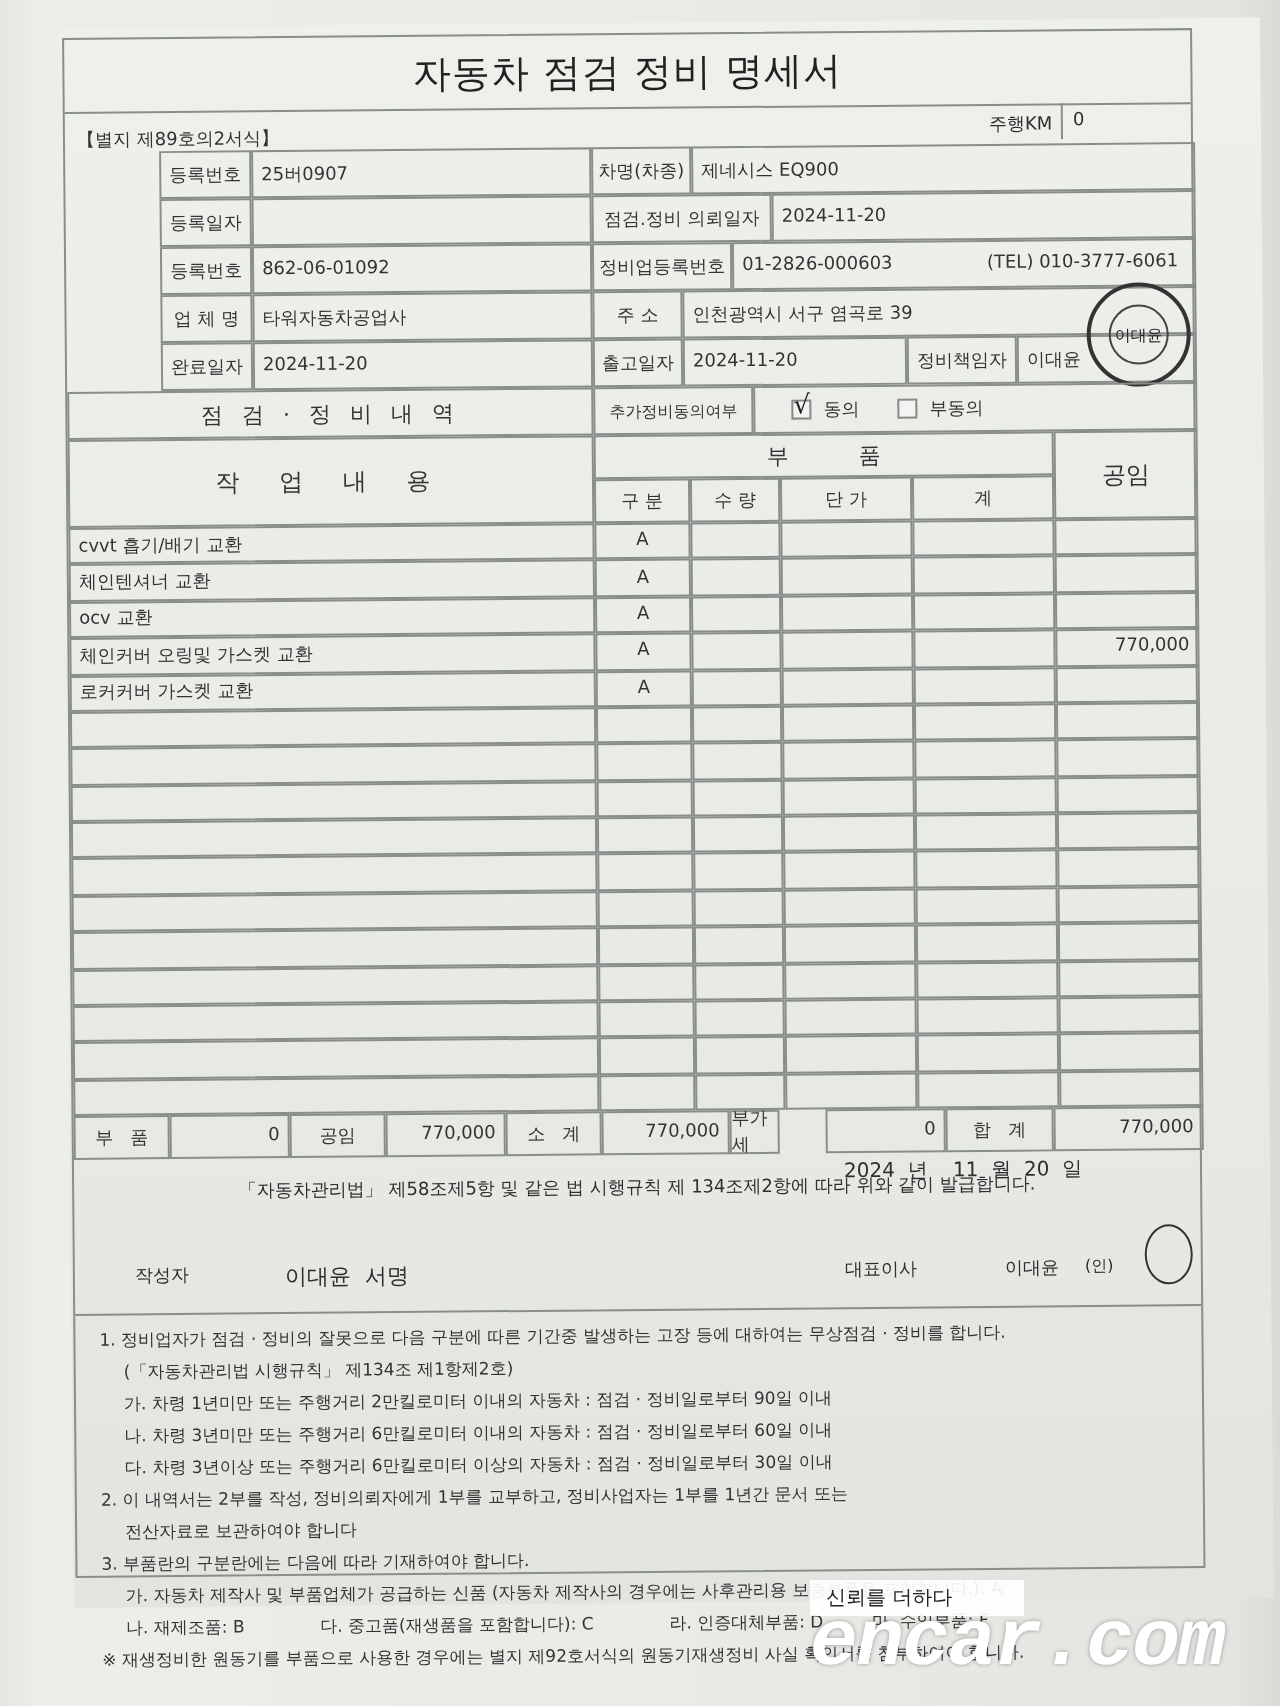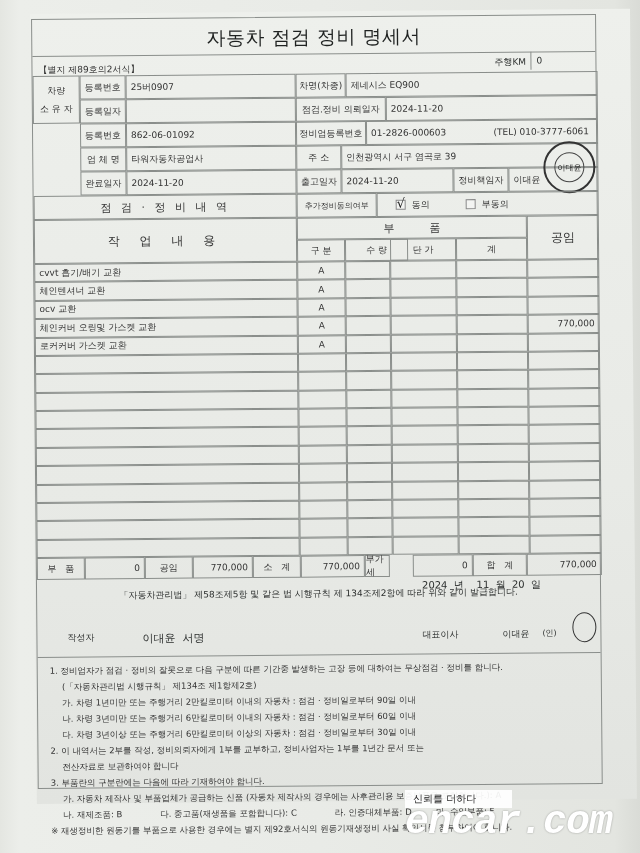--- a/index.html
+++ b/index.html
@@ -69,24 +69,20 @@
 <div class="paper">
   <div class="frame">
 
     <div class="title">자동차 점검 정비 명세서</div>
     <div style="position:absolute;left:0;top:36px;width:100%;border-top:1px solid #8a8e8b;"></div>
     <div class="form-no">【별지 제89호의2서식】</div>
     <div class="km-sep"></div>
     <div class="km-label">주행KM</div>
     <div class="km-value">0</div>
 
-    <div class="cell center" style="left:0;top:56px;width:47px;height:48px;flex-direction:column;line-height:18px;">
-      <span>차량</span>
-      <span>소 유 자</span>
-    </div>
     <div class="cell center" style="left:47px;top:56px;width:46px;height:24px;">등록번호</div>
     <div class="cell" style="left:93px;top:56px;width:170px;height:24px;">25버0907</div>
     <div class="cell center" style="left:47px;top:80px;width:46px;height:24px;">등록일자</div>
     <div class="cell" style="left:93px;top:80px;width:170px;height:24px;"></div>
 
     <div class="cell center" style="left:263px;top:56px;width:50px;height:24px;">차명(차종)</div>
     <div class="cell" style="left:313px;top:56px;width:252px;height:24px;">제네시스 EQ900</div>
     <div class="cell center" style="left:263px;top:80px;width:90px;height:24px;">점검.정비 의뢰일자</div>
     <div class="cell" style="left:353px;top:80px;width:212px;height:24px;">2024-11-20</div>
 
@@ -112,30 +108,30 @@
     <div class="stamp" style="left:510px;top:126px;width:52px;height:52px;">
       <div class="stamp-inner" style="width:30px;height:30px;font-size:8px;line-height:9px;flex-direction:column;">
         <span>이대윤</span>
       </div>
     </div>
 
     <div class="cell center" style="left:0;top:176px;width:263px;height:24px;font-size:11px;letter-spacing:3px;">점 검 · 정 비 내 역</div>
     <div class="cell center" style="left:263px;top:176px;width:80px;height:24px;font-size:8px;">추가정비동의여부</div>
     <div class="cell" style="left:343px;top:176px;width:222px;height:24px;padding-left:18px;">
       <span class="checkbox checked"></span>
-      <span style="margin-right:36px;">동의</span>
+      <span style="margin-right:19px;">동의</span>
       <span class="checkbox"></span>
       <span>부동의</span>
     </div>
 
     <div class="cell center hdr-big" style="left:0;top:200px;width:263px;height:44px;">작 업 내 용</div>
     <div class="cell center" style="left:263px;top:200px;width:230px;height:22px;font-size:11px;white-space:pre;">부          품</div>
     <div class="cell center" style="left:493px;top:200px;width:72px;height:44px;font-size:12px;">공임</div>
     <div class="cell center" style="left:263px;top:222px;width:48px;height:22px;">구 분</div>
-    <div class="cell center" style="left:311px;top:222px;width:63px;height:22px;">수 량</div>
+    <div class="cell center" style="left:311px;top:222px;width:45px;height:22px;">수 량</div>
     <div class="cell center" style="left:356px;top:222px;width:66px;height:22px;">단 가</div>
     <div class="cell center" style="left:422px;top:222px;width:71px;height:22px;">계</div>
 
     <div id="work-rows">
         <div class="cell " style="left: 0px; top: 244px; width: 263px; height: 18.375px;">cvvt 흡기/배기 교환</div>
         <div class="cell center" style="left: 263px; top: 244px; width: 48px; height: 18.375px;">A</div>
         <div class="cell center" style="left: 311px; top: 244px; width: 45px; height: 18.375px;"></div>
         <div class="cell right" style="left: 356px; top: 244px; width: 66px; height: 18.375px;"></div>
         <div class="cell right" style="left: 422px; top: 244px; width: 71px; height: 18.375px;"></div>
         <div class="cell right" style="left: 493px; top: 244px; width: 72px; height: 18.375px;"></div>

